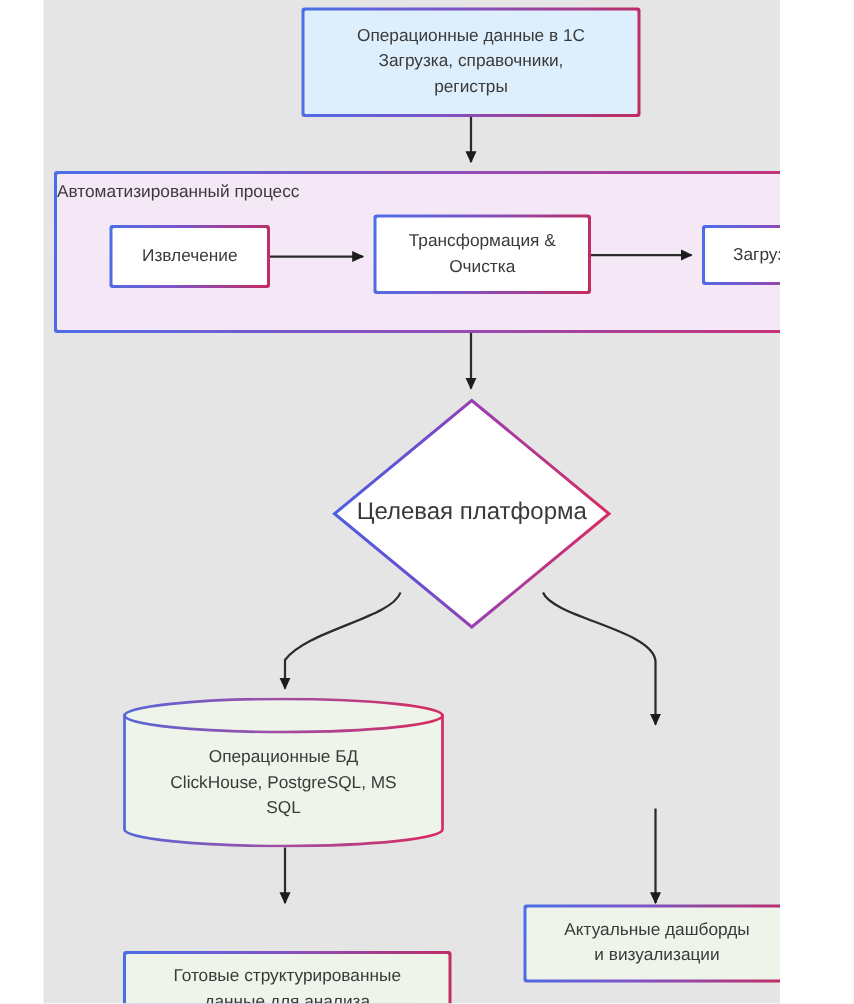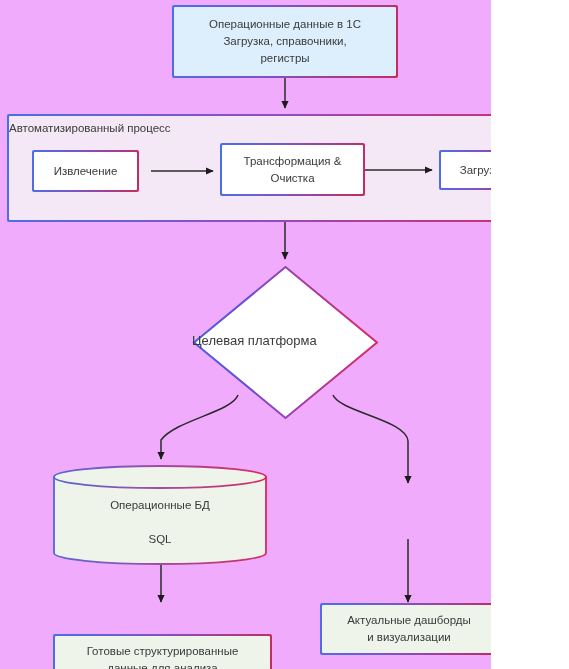--- a/index.html
+++ b/index.html
@@ -4,23 +4,24 @@
 <style>
   html, body {
     margin: 0;
     padding: 0;
     background: #ffffff;
   }
   #canvas {
     position: relative;
     width: 491px;
     height: 669px;
-    background: #f0abfc;
+    background: #e5e5e5;
     font-family: "Liberation Sans", sans-serif;
     overflow: hidden;
+    margin-left: 29px;
   }
   .node {
     position: absolute;
     box-sizing: border-box;
     display: flex;
     align-items: center;
     justify-content: center;
     text-align: center;
     color: #3a3a3a;
     font-size: 11.5px;
@@ -67,36 +68,36 @@
     border-radius: 1px;
     position: relative;
   }
   #process-title {
     position: absolute;
     left: 0; right: 0; top: 6px;
     text-align: left;
     font-size: 11.5px;
     color: #3a3a3a;
   }
-  #extract-box   { left: 32px;  top: 150px; width: 107px; height: 42px; }
+  #extract-box   { left: 44px;  top: 150px; width: 107px; height: 42px; }
   #transform-box { left: 220px; top: 143px; width: 145px; height: 53px; }
   #load-box      { left: 439px; top: 150px; width: 88px;  height: 40px; }
 
   
   #platform-diamond {
     position: absolute;
     left: 192px; top: 265px; width: 187px; height: 155px;
     z-index: 3;
   }
   #platform-diamond svg { display: block; }
   #platform-label {
     position: absolute;
     left: 0; right: 0; top: 68px;
-    text-align: left;
-    font-size: 13px;
+    text-align: center;
+    font-size: 16px;
     color: #3a3a3a;
   }
 
   
   #db-cylinder {
     position: absolute;
     left: 52px; top: 465px; width: 216px; height: 100px;
     z-index: 3;
   }
   #db-cylinder svg { display: block; position: absolute; left: 0; top: 0; }
@@ -205,21 +206,21 @@
           <stop offset="0%" stop-color="#5566d8"></stop>
           <stop offset="45%" stop-color="#9b50a8"></stop>
           <stop offset="100%" stop-color="#d8295f"></stop>
         </linearGradient>
       </defs>
       <path d="M2,12 L2,88 A106,11 0 0 0 214,88 L214,12 Z" fill="#eef4e9" stroke="url(#cylGrad)" stroke-width="1.8"></path>
       <ellipse cx="108" cy="12" rx="106" ry="11" fill="#eef4e9" stroke="url(#cylGrad)" stroke-width="1.8"></ellipse>
     </svg>
     <div id="db-label">
       <span>Операционные БД</span><br>
-      <br>
+      <span>ClickHouse, PostgreSQL, MS</span><br>
       <span>SQL</span>
     </div>
   </div>
 
 
   <div class="node grad fill-green" id="structured-box">
     <div class="inner">
       <div>
         <span>Готовые структурированные</span><br>
         <span>данные для анализа</span>

